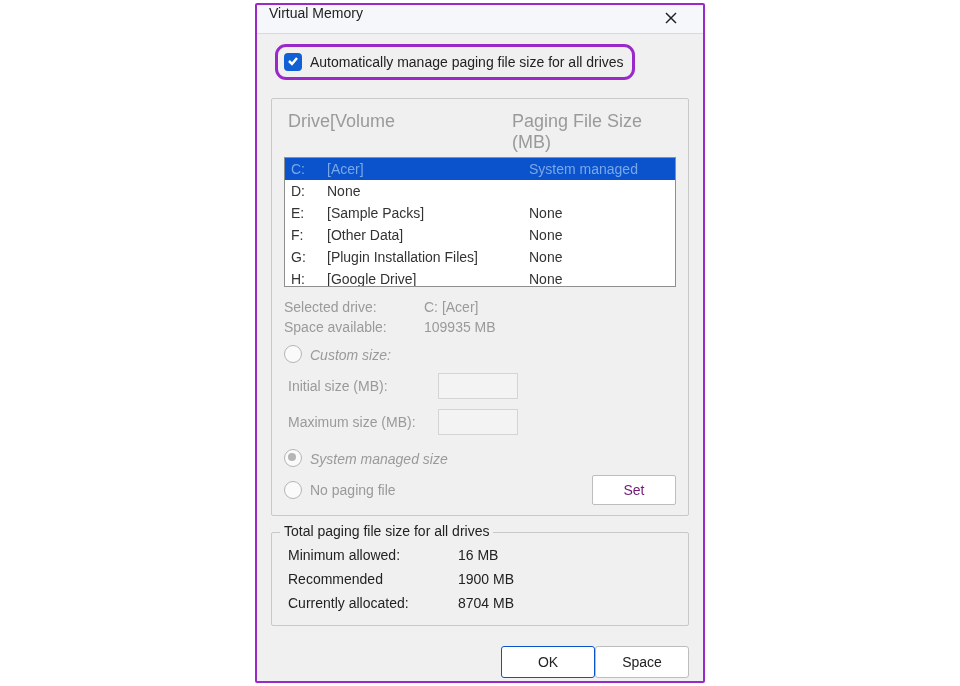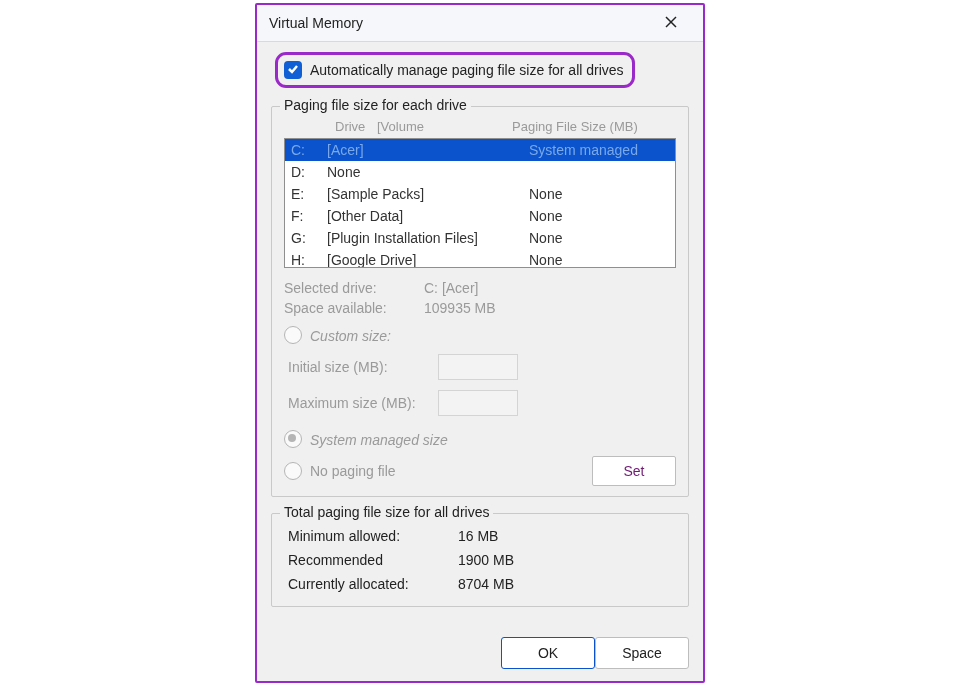--- a/index.html
+++ b/index.html
@@ -29,21 +29,21 @@
     background: #f0f0f0;
     box-sizing: border-box;
     display: flex;
     flex-direction: column;
   }
   .titlebar {
     height: 36px;
     background: #f5f7fa;
     border-bottom: 1px solid #d9d9d9;
     display: flex;
-    align-items: center;
+    align-items: flex-start;
     padding: 0 12px 0 12px;
   }
   .titlebar .title {
     flex: 1;
     font-size: 14px;
     color: #222;
   }
   .close-btn {
     width: 40px;
     height: 28px;
@@ -96,24 +96,23 @@
     position: absolute;
     top: -10px;
     left: 8px;
     background: #f0f0f0;
     padding: 0 4px;
     font-size: 14px;
     color: #222;
   }
   .drive-headers {
     display: flex;
-    font-size: 13px;
+    font-size: 18px;
     color: #9a9a9a;
     padding: 2px 4px 4px 4px;
-    margin-left: 47px;
   }
   .drive-headers .col1 { width: 42px; }
   .drive-headers .col2 { flex: 1; }
   .drive-headers .col3 { width: 160px; }
   .drive-list {
     border: 1px solid #8f8f8f;
     background: #ffffff;
     height: 128px;
     overflow: hidden;
   }
@@ -270,21 +269,20 @@
           <span>
             <svg viewBox="0 0 12 12">
                 <polyline points="2,6 5,9 10,3"></polyline>
               </svg>
           </span>
         </div>
         <span class="chk-label">Automatically manage paging file size for all drives</span>
       </div>
 
       <div class="groupbox">
-        <div class="groupbox-legend">Paging file size for each drive</div>
 
         <div class="drive-headers">
           <div class="col1">Drive</div>
           <div class="col2">[Volume</div>
           <div class="col3">Paging File Size (MB)</div>
         </div>
 
         <div class="drive-list" id="drive-list">
             <div class="drive-row selected">
               <div class="col1">C:</div>

